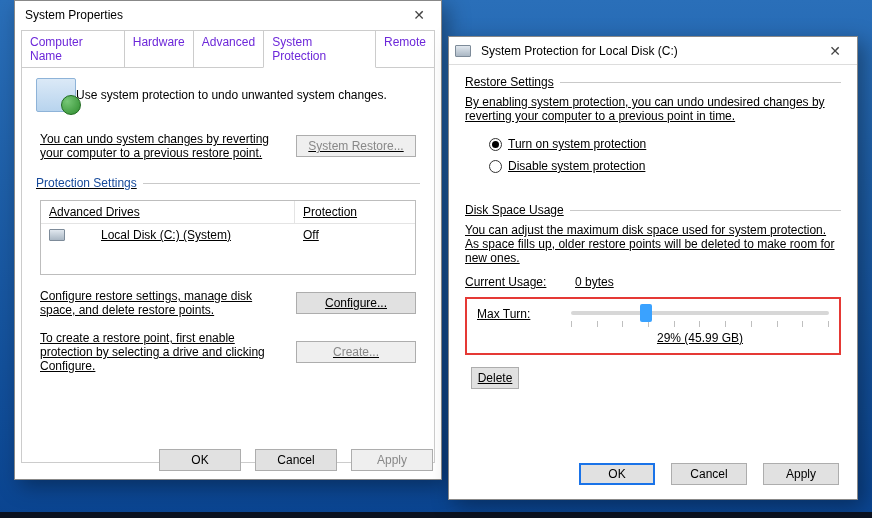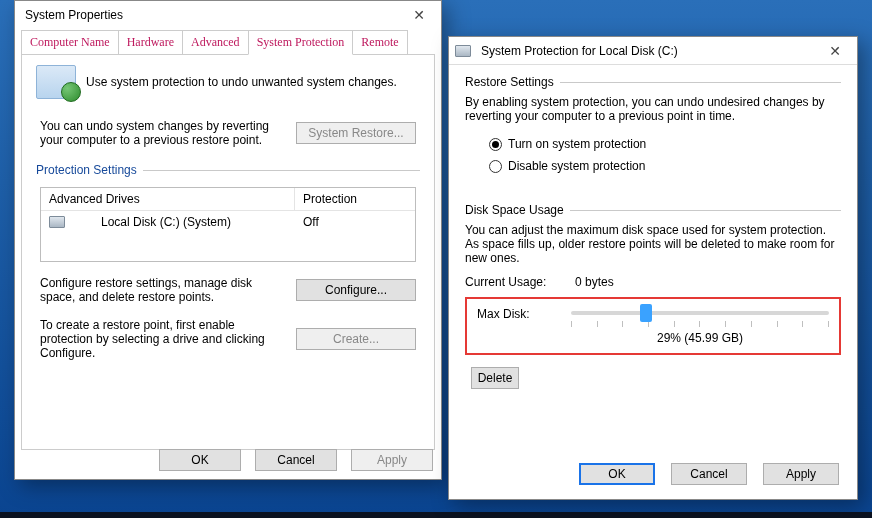--- a/index.html
+++ b/index.html
@@ -10,30 +10,30 @@
   .window { position: absolute; background: #fff; border: 1px solid #888; box-shadow: 6px 6px 20px rgba(0,0,0,.35); color:#000; }
   .win1 { left:14px; top:0; width:428px; height:480px; }
   .win2 { left:448px; top:36px; width:410px; height:464px; }
 
   .titlebar { display:flex; align-items:center; height:28px; padding:0 6px; }
   .titlebar .title { padding-left:4px; }
   .titlebar .spacer { flex:1; }
   .close-x { font-family:Arial; font-size:14px; color:#444; padding:2px 10px; }
 
   .tabs { display:flex; margin: 0 6px; }
-  .tab { padding:4px 8px; border:1px solid #ccc; border-bottom:none; background:#fff; position:relative; top:1px; color:#be185d; cursor:pointer;font-family:Liberation Serif, serif; }
+  .tab { padding:4px 8px; border:1px solid #ccc; border-bottom:none; background:#fff; position:relative; top:1px; color:#6d28d9; cursor:pointer; }
   .tab + .tab { margin-left:-1px; }
   .tab.active { background:#fff; border-bottom:1px solid #fff; z-index:2; }
   .tabpage { margin:0 6px 6px 6px; border:1px solid #ccc; height:396px; background:#fff; position:relative; }
 
-  .intro-row { display:flex; align-items:center; padding:10px 14px; gap:10px; }
+  .intro-row { display:flex; align-items:center; padding:10px 14px; }
   .sysicon { width:40px; height:34px; background:linear-gradient(#dbe9f7,#b8d4ee); border:1px solid #8eb3d8; border-radius:2px; position:relative; }
   .sysicon::after{content:""; position:absolute; right:-6px; bottom:-4px; width:18px; height:18px; border-radius:50%; background:radial-gradient(circle at 30% 30%, #76c776, #2e8c2e); border:1px solid #1f6b1f;}
 
-  .group { margin:4px 14px 10px 14px; }
+  .group { margin:4px 14px 10px 14px;text-decoration:underline; }
   .group-header { display:flex; align-items:center; color:#16499a; gap:6px; }
   .group-header .line { flex:1; height:1px; background:#c9c9c9; }
   .group-body { padding:6px 4px; }
 
   .split { display:flex; gap:10px; align-items:center; }
   .split .txt { flex:1; }
   .btn { border:1px solid #adadad; background:#e1e1e1; padding:3px 0; width:120px; text-align:center; cursor:pointer;margin-left:6px; }
   .btn.disabled { color:#888; background:#efefef; cursor:default; }
 
   .drives { border:1px solid #bdbdbd; margin-top:4px; }
@@ -192,21 +192,21 @@
       </div>
       <div class="group-body" style="padding:6px 0;">
         <div>You can adjust the maximum disk space used for system protection. As space fills up, older restore points will be deleted to make room for new ones.</div>
         <div class="kv" style="margin-top:8px;">
           <div class="k">Current Usage:</div>
           <div>0 bytes</div>
         </div>
 
         <div class="slider-box">
           <div class="slider-row">
-            <div class="lab">Max Disk:</div>
+            <div class="lab">Max Turn:</div>
             <div class="track-wrap">
               <div class="track">
                 <div class="thumb" id="thumb" style="left: 29%;"></div>
               </div>
               <div class="ticks">
                 <span></span>
                   <span></span>
                   <span></span>
                   <span></span>
                   <span></span>

